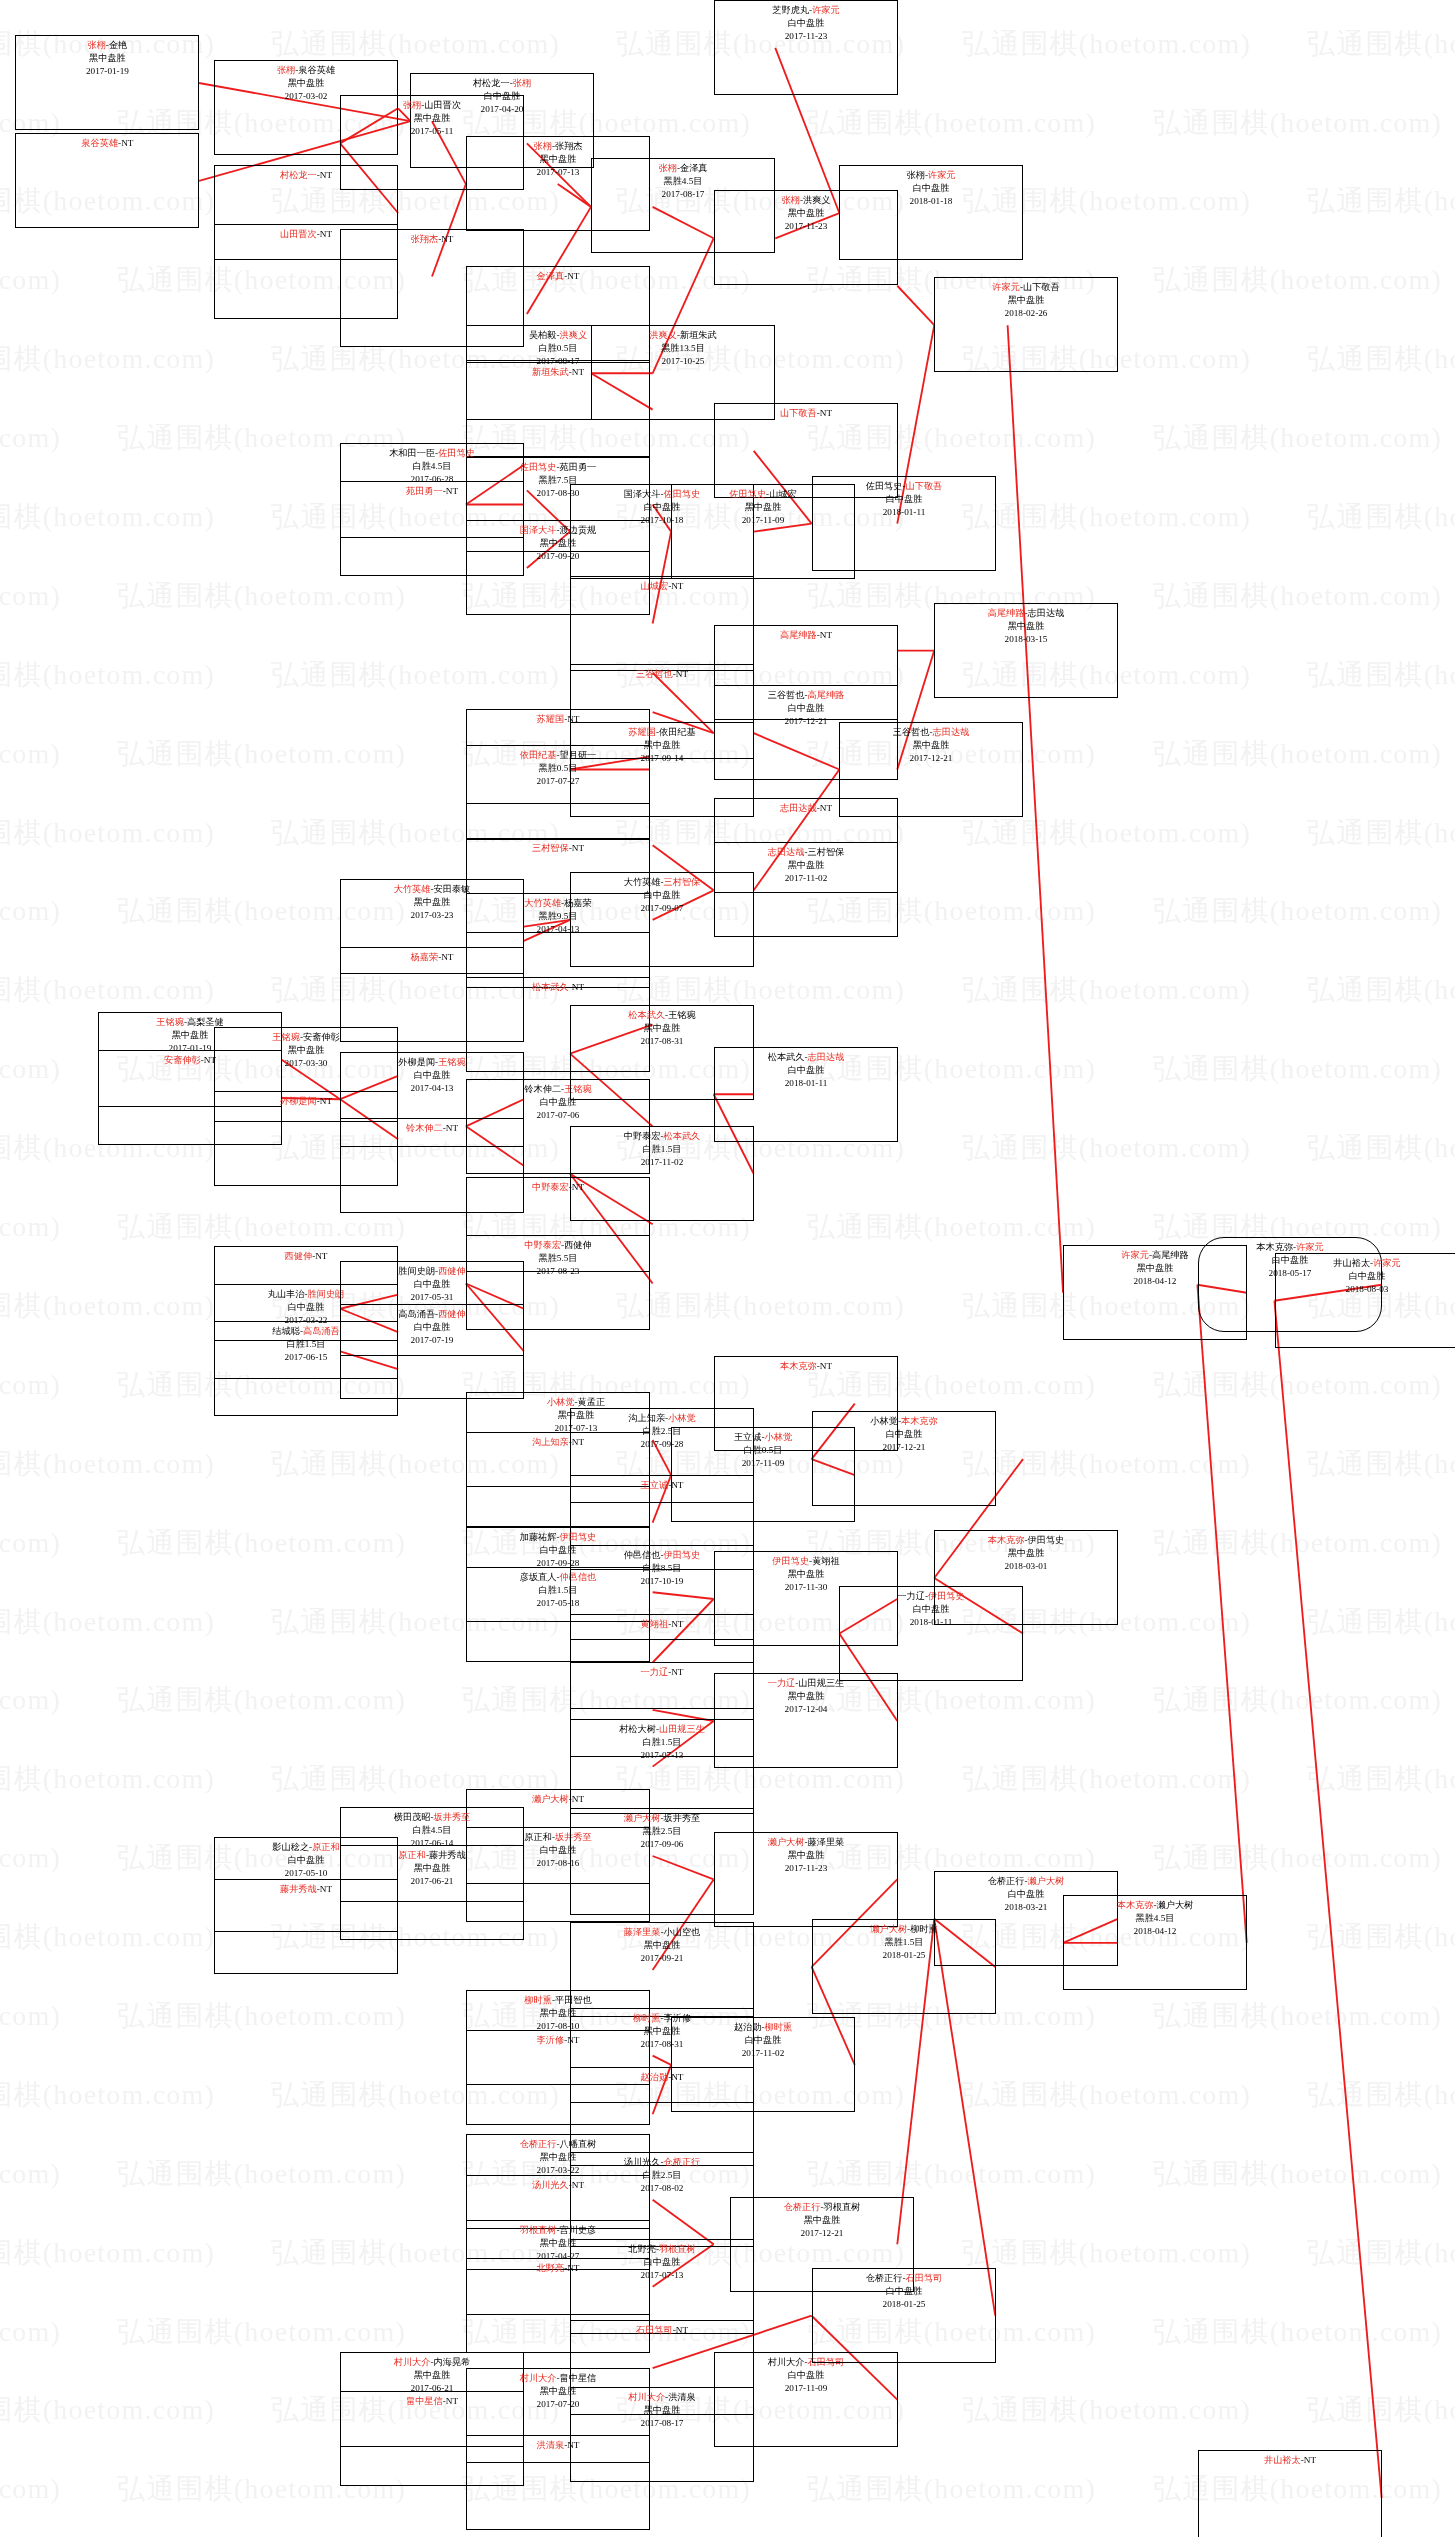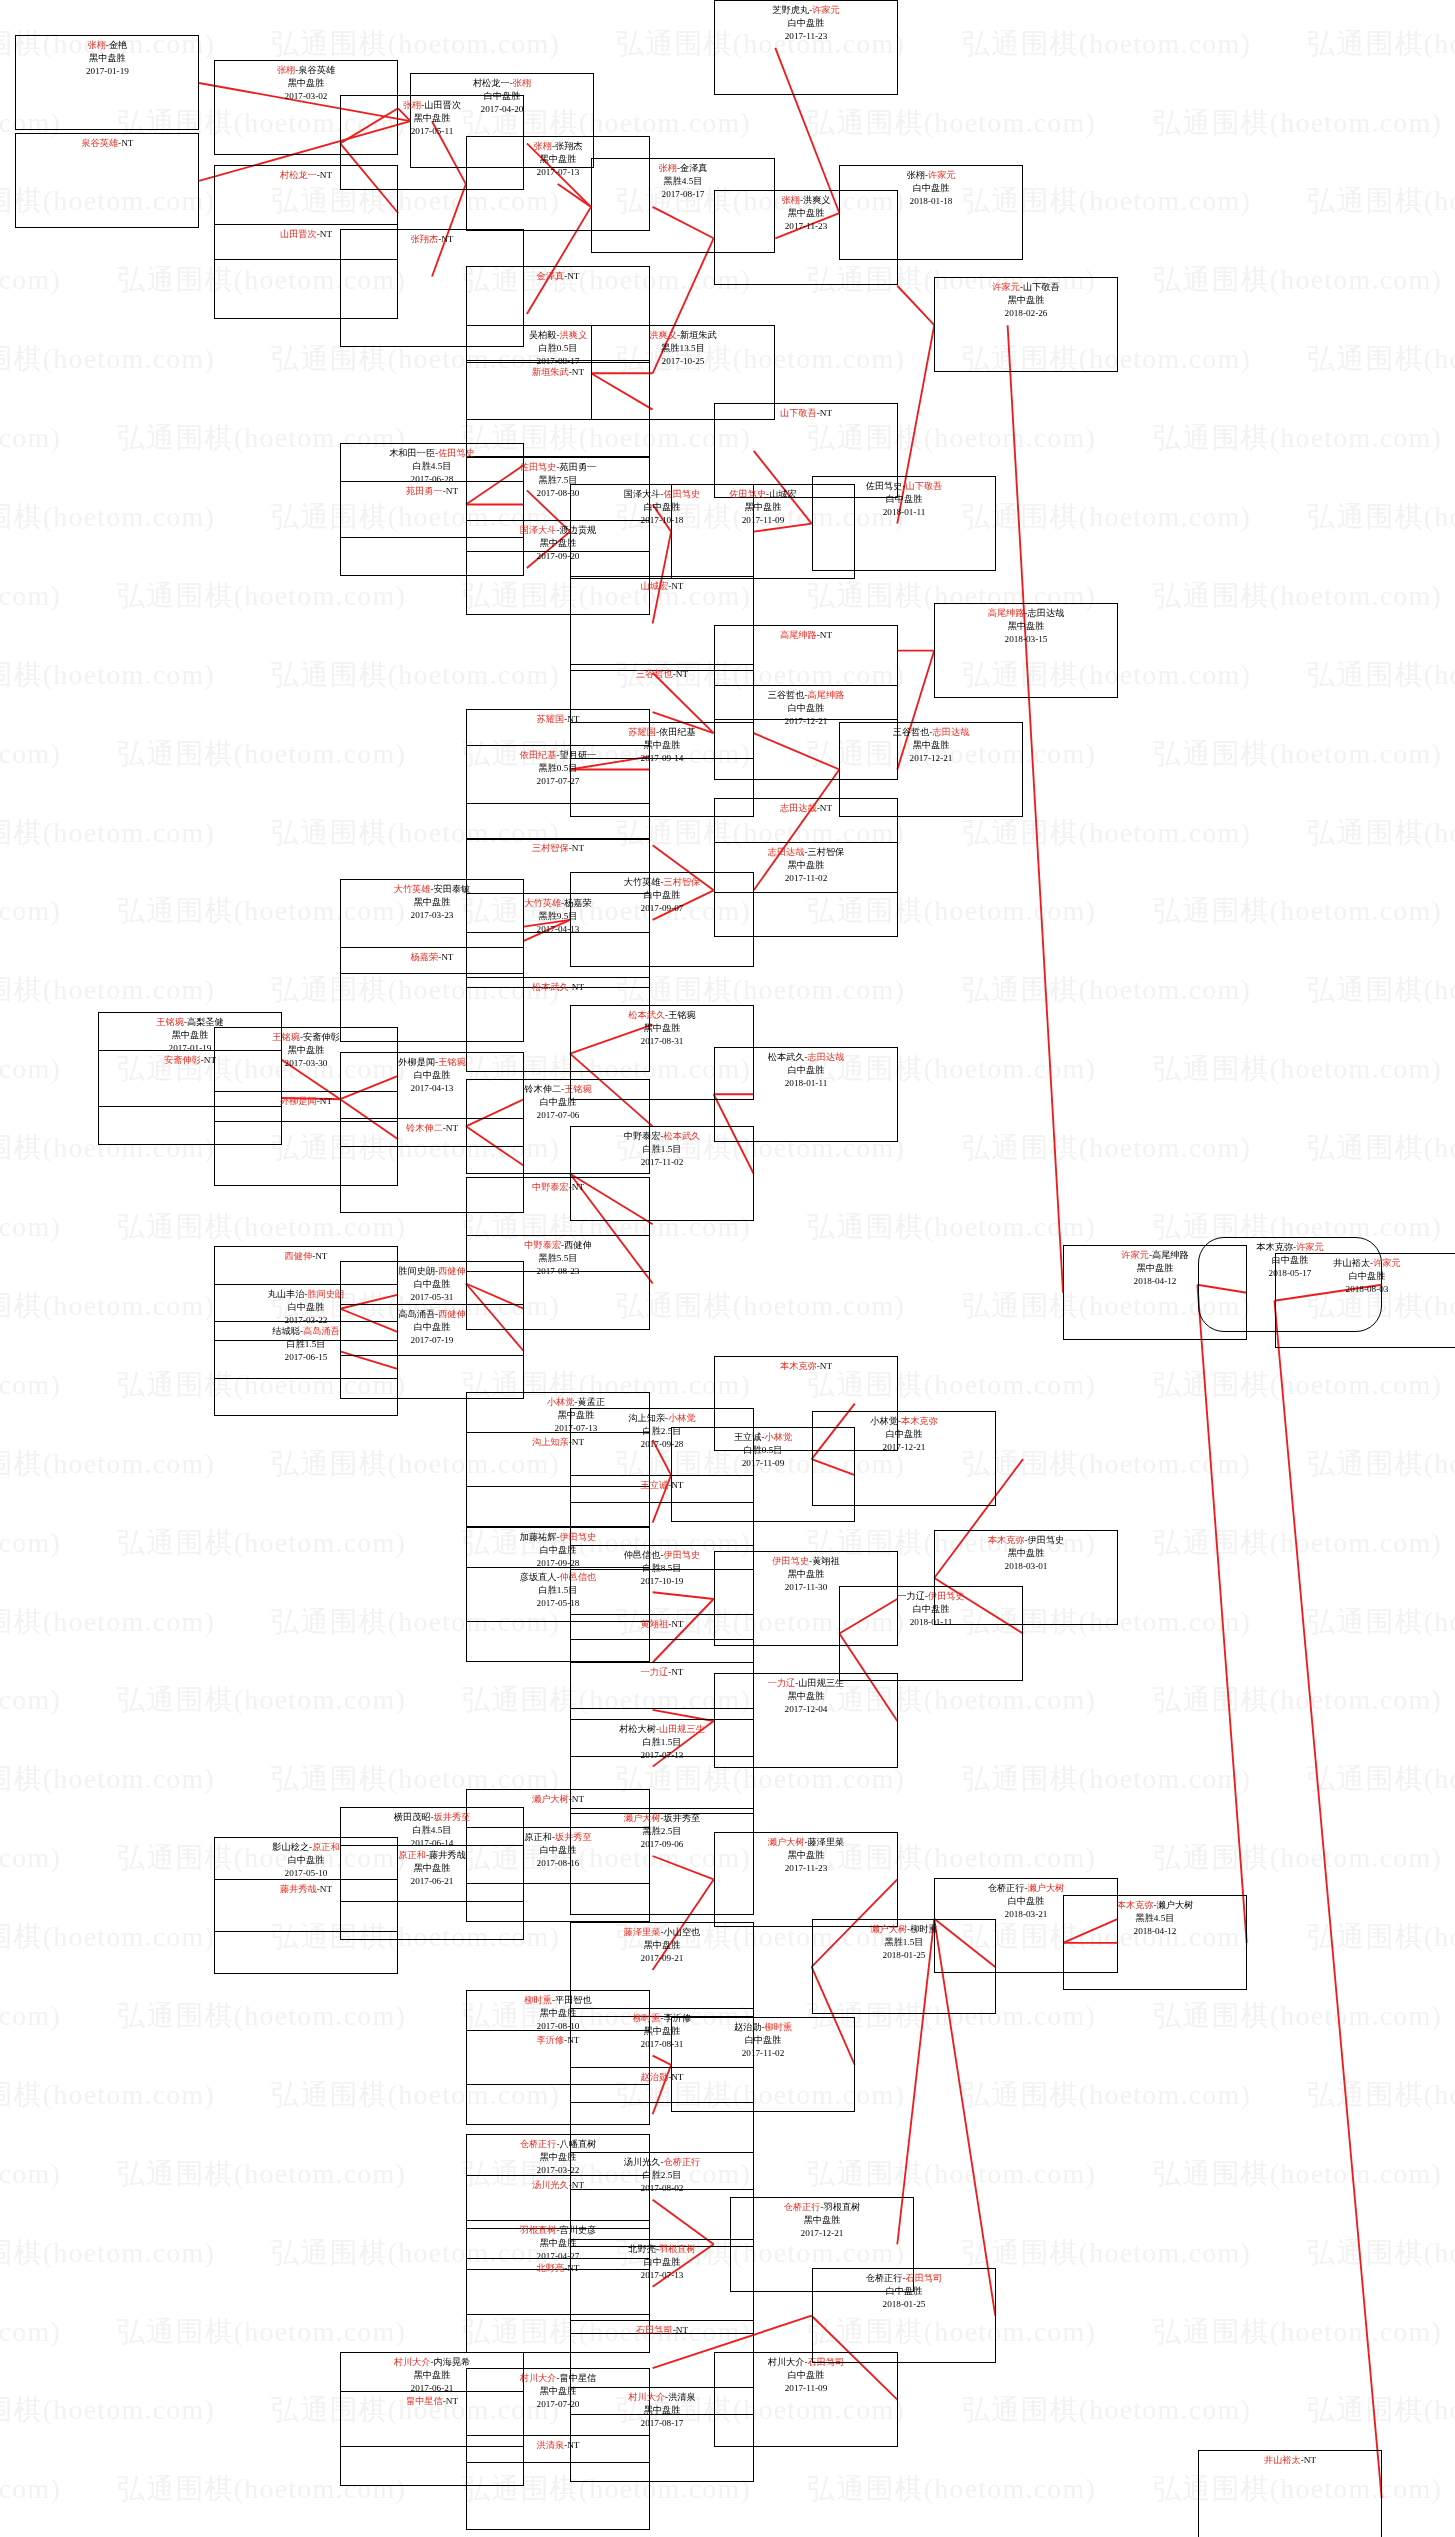--- a/index.html
+++ b/index.html
@@ -682,34 +682,34 @@
         <span class="ln">2017-08-10</span>
       </div>
       <div class="node" style="left: 466px; top: 2030px; width: 184px; height: 95px;">
         <span class="ln"><span class="w">李沂修</span><span class="sep">-</span><span class="l">NT</span></span>
       </div>
       <div class="node" style="left: 570px; top: 2008px; width: 184px; height: 95px;">
         <span class="ln"><span class="w">柳时熏</span><span class="sep">-</span><span class="l">李沂修</span></span>
         <span class="ln">黑中盘胜</span>
         <span class="ln">2017-08-31</span>
       </div>
-      <div class="node" style="left: 570px; top: 2067px; width: 184px; height: 123px;">
+      <div class="node" style="left: 570px; top: 2067px; width: 184px; height: 99px;">
         <span class="ln"><span class="w">赵治勋</span><span class="sep">-</span><span class="l">NT</span></span>
       </div>
       <div class="node" style="left: 671px; top: 2017px; width: 184px; height: 95px;">
         <span class="ln"><span class="l">赵治勋</span><span class="sep">-</span><span class="w">柳时熏</span></span>
         <span class="ln">白中盘胜</span>
         <span class="ln">2017-11-02</span>
       </div>
       <div class="node" style="left: 812px; top: 1919px; width: 184px; height: 95px;">
         <span class="ln"><span class="w">濑户大树</span><span class="sep">-</span><span class="l">柳时熏</span></span>
         <span class="ln">黑胜1.5目</span>
         <span class="ln">2018-01-25</span>
       </div>
-      <div class="node" style="left: 934px; top: 1871px; width: 184px; height: 95px; margin-top: 7px;">
+      <div class="node" style="left: 934px; top: 1871px; width: 184px; height: 95px;">
         <span class="ln"><span class="l">仓桥正行</span><span class="sep">-</span><span class="w">濑户大树</span></span>
         <span class="ln">白中盘胜</span>
         <span class="ln">2018-03-21</span>
       </div>
       <div class="node" style="left: 466px; top: 2134px; width: 184px; height: 95px;">
         <span class="ln"><span class="w">仓桥正行</span><span class="sep">-</span><span class="l">八幡直树</span></span>
         <span class="ln">黑中盘胜</span>
         <span class="ln">2017-03-22</span>
       </div>
       <div class="node" style="left: 466px; top: 2175px; width: 184px; height: 95px;">

